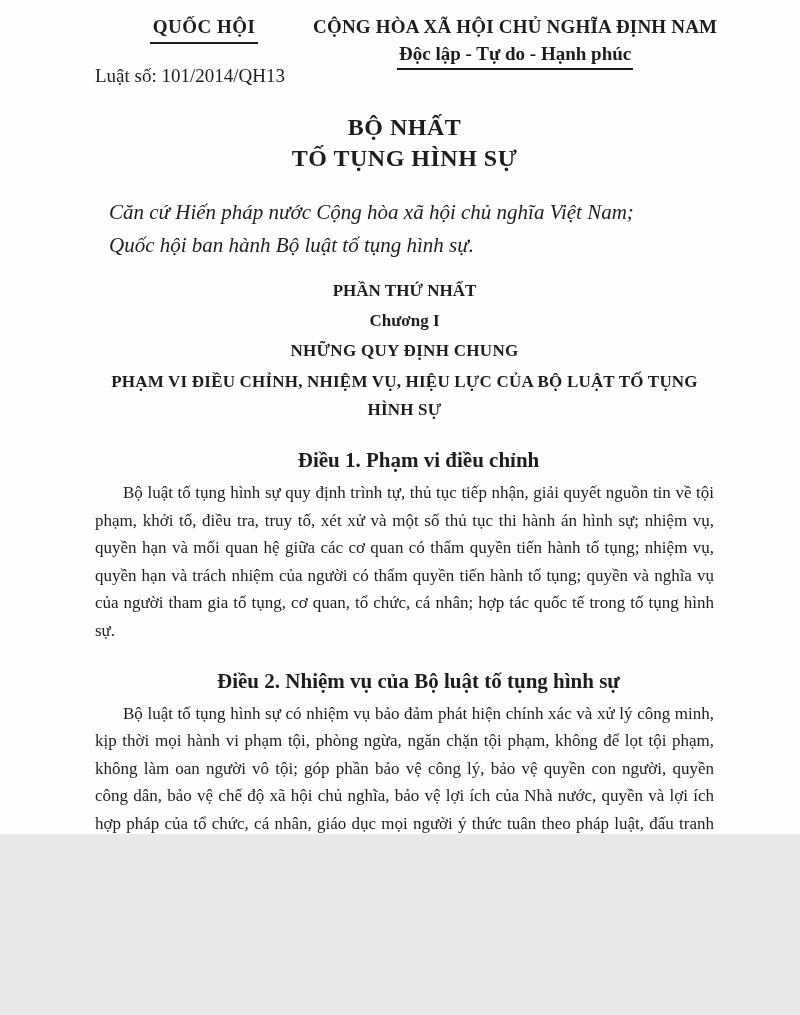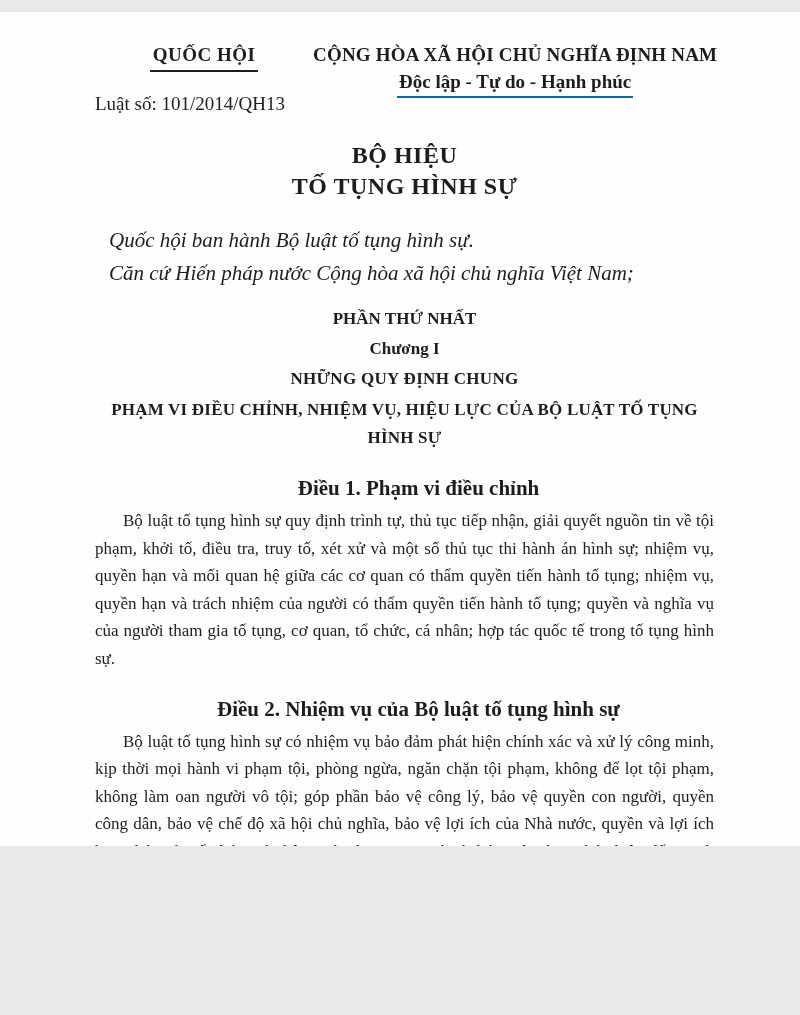--- a/index.html
+++ b/index.html
@@ -1,23 +1,23 @@
 <!DOCTYPE html>
 <html lang="vi"><head>
 <meta charset="utf-8">
 <style>
   html, body { margin: 0; padding: 0; background: #e9e9e9; }
   .page {
     position: relative;
     width: 800px;
     height: 834px;
-    margin: 12px auto;
+    margin: 0 auto;
     background: #fefefe;
     box-sizing: border-box;
-    padding: 32px 86px 0 95px;
+    padding: 16px 86px 0 95px;
     font-family: "Liberation Serif", "DejaVu Serif", serif;
     color: #1d1d1d;
     overflow: hidden;
   }
 
   
   .hdr { display: flex; }
   .hdr-left { width: 218px; flex: none; }
   .org-wrap { text-align: center; }
   .org {
@@ -29,21 +29,21 @@
     padding: 0 3px 4px 3px;
   }
   .law-no { margin-top: 21px; font-size: 19px; text-align: left; }
   .hdr-right { flex: 1; display: flex; flex-direction: column; align-items: center; }
   .country { font-weight: bold; font-size: 19px; letter-spacing: 0.2px; white-space: nowrap; }
   .motto {
     display: inline-block;
     font-weight: bold;
     font-size: 19px;
     margin-top: 5px;
-    border-bottom: 2px solid #0369a1;
+    border-bottom: 2px solid #0f172a;
     padding: 0 2px 3px 2px;
   }
   .dateline {
     font-style: italic;
     font-size: 20px;
     margin-top: 25px;
     align-self: flex-end;
     padding-right: 2px;
   }
 
@@ -94,27 +94,27 @@
       </div>
       <div class="law-no">Luật số: 101/2014/QH13</div>
     </div>
     <div class="hdr-right">
       <div class="country">CỘNG HÒA XÃ HỘI CHỦ NGHĨA ĐỊNH NAM</div>
       <span class="motto">Độc lập - Tự do - Hạnh phúc</span>
     </div>
   </div>
 
   <div class="doc-title">
-    <div>BỘ HIỆU</div>
+    <div>BỘ NHẤT</div>
     <div>TỐ TỤNG HÌNH SỰ</div>
   </div>
 
   <div class="preamble">
+    <div>Căn cứ Hiến pháp nước Cộng hòa xã hội chủ nghĩa Việt Nam;</div>
     <div>Quốc hội ban hành Bộ luật tố tụng hình sự.</div>
-    <div>Căn cứ Hiến pháp nước Cộng hòa xã hội chủ nghĩa Việt Nam;</div>
   </div>
 
   <div class="center-head part-label">PHẦN THỨ NHẤT</div>
   <div class="center-head chapter-label">Chương I</div>
   <div class="center-head part-title">NHỮNG QUY ĐỊNH CHUNG</div>
   <div class="center-head chapter-title">PHẠM VI ĐIỀU CHỈNH, NHIỆM VỤ, HIỆU LỰC CỦA BỘ LUẬT TỐ TỤNG HÌNH SỰ</div>
 
   <div class="article">
     <div class="article-heading">Điều 1. Phạm vi điều chỉnh</div>
     <div class="article-body">Bộ luật tố tụng hình sự quy định trình tự, thủ tục tiếp nhận, giải quyết nguồn tin về tội phạm, khởi tố, điều tra, truy tố, xét xử và một số thủ tục thi hành án hình sự; nhiệm vụ, quyền hạn và mối quan hệ giữa các cơ quan có thẩm quyền tiến hành tố tụng; nhiệm vụ, quyền hạn và trách nhiệm của người có thẩm quyền tiến hành tố tụng; quyền và nghĩa vụ của người tham gia tố tụng, cơ quan, tổ chức, cá nhân; hợp tác quốc tế trong tố tụng hình sự.</div>

